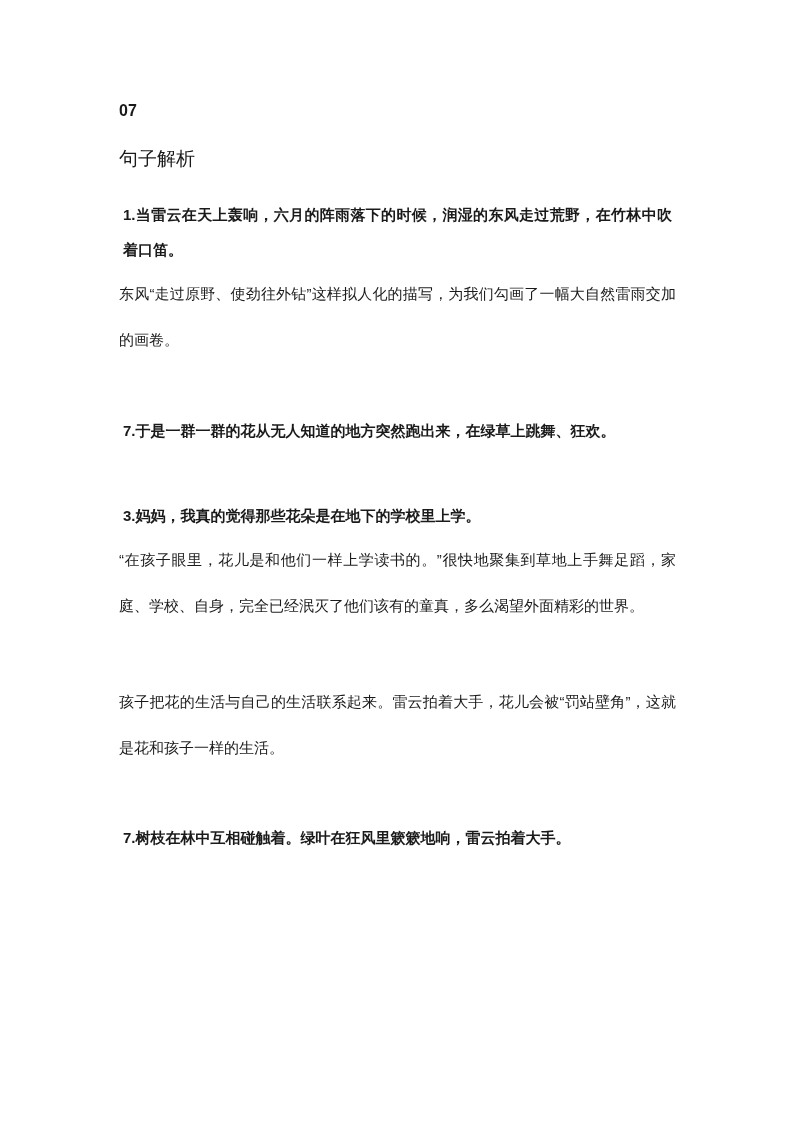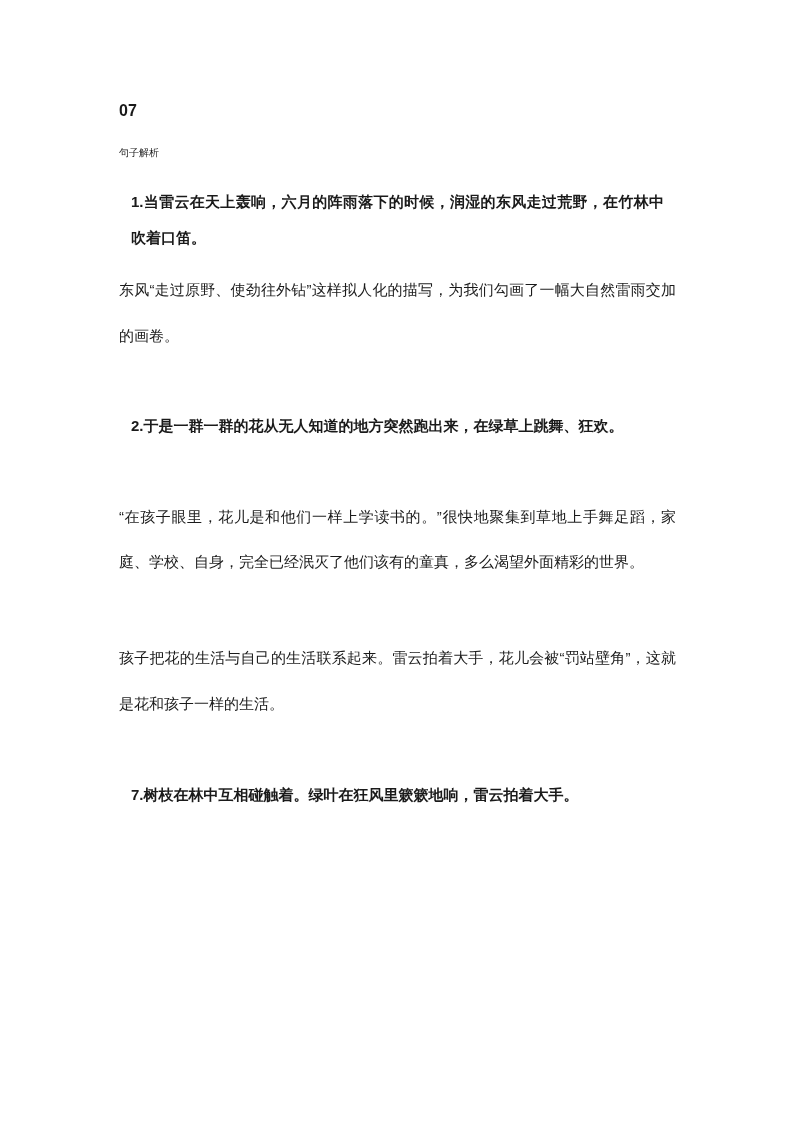--- a/index.html
+++ b/index.html
@@ -21,36 +21,36 @@
     padding: 100px 117px 32px 119px;
     overflow: hidden;
   }
   .page-number {
     font-size: 16px;
     font-weight: bold;
     line-height: 1.4;
     margin: 0 0 24px 0;
   }
   .section-title {
-    font-size: 10px;
+    font-size: 19px;
     font-weight: normal;
     line-height: 1.4;
     margin: 16px 0 24px 0;
   }
   .item {
     margin-top: 50px;
   }
   .item.first {
     margin-top: 0;
   }
   .item-heading {
     font-size: 15px;
     font-weight: bold;
     line-height: 2.35;
-    margin: 12px;
+    margin: 4px;
     text-align: justify;
     text-justify: inter-ideograph;
   }
   .item-body {
     font-size: 15px;
     font-weight: normal;
     line-height: 3.05;
     margin: 0;
     text-align: justify;
     text-justify: inter-ideograph;
@@ -67,24 +67,25 @@
   <p class="page-number">07</p>
 
   <p class="section-title">句子解析</p>
 
   <div class="item first">
     <p class="item-heading">1.当雷云在天上轰响，六月的阵雨落下的时候，润湿的东风走过荒野，在竹林中吹着口笛。</p>
     <p class="item-body">东风“走过原野、使劲往外钻”这样拟人化的描写，为我们勾画了一幅大自然雷雨交加的画卷。</p>
   </div>
 
   <div class="item">
-    <p class="item-heading">2.于是一群一群的花从无人知道的地方突然跑出来，在绿草上跳舞、狂欢。</p>
+    <p class="item-heading">7.于是一群一群的花从无人知道的地方突然跑出来，在绿草上跳舞、狂欢。</p>
   </div>
 
   <div class="item">
+    <p class="item-heading">3.妈妈，我真的觉得那些花朵是在地下的学校里上学。</p>
     <p class="item-body">“在孩子眼里，花儿是和他们一样上学读书的。”很快地聚集到草地上手舞足蹈，家庭、学校、自身，完全已经泯灭了他们该有的童真，多么渴望外面精彩的世界。</p>
   </div>
 
   <div class="item">
     <p class="item-body">孩子把花的生活与自己的生活联系起来。雷云拍着大手，花儿会被“罚站壁角”，这就是花和孩子一样的生活。</p>
   </div>
 
   <div class="item">
     <p class="item-heading">7.树枝在林中互相碰触着。绿叶在狂风里簌簌地响，雷云拍着大手。</p>
 

